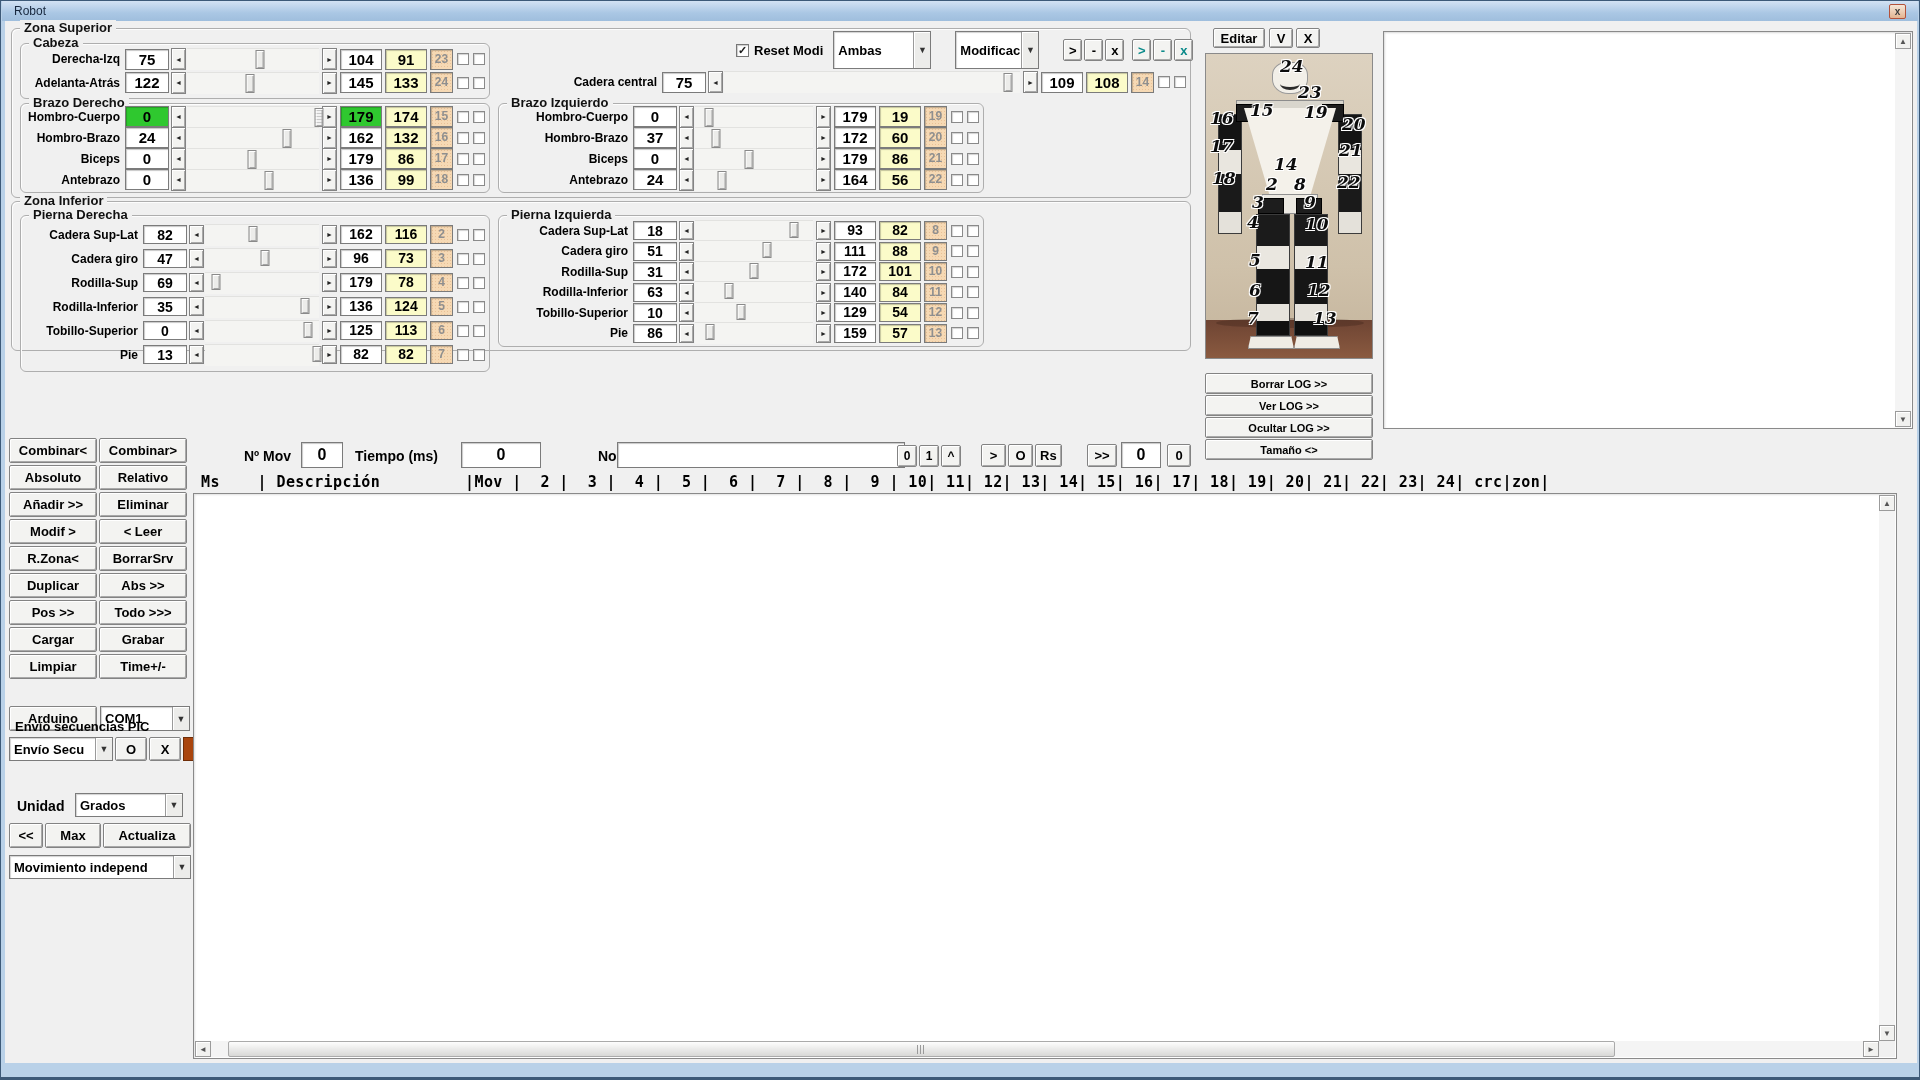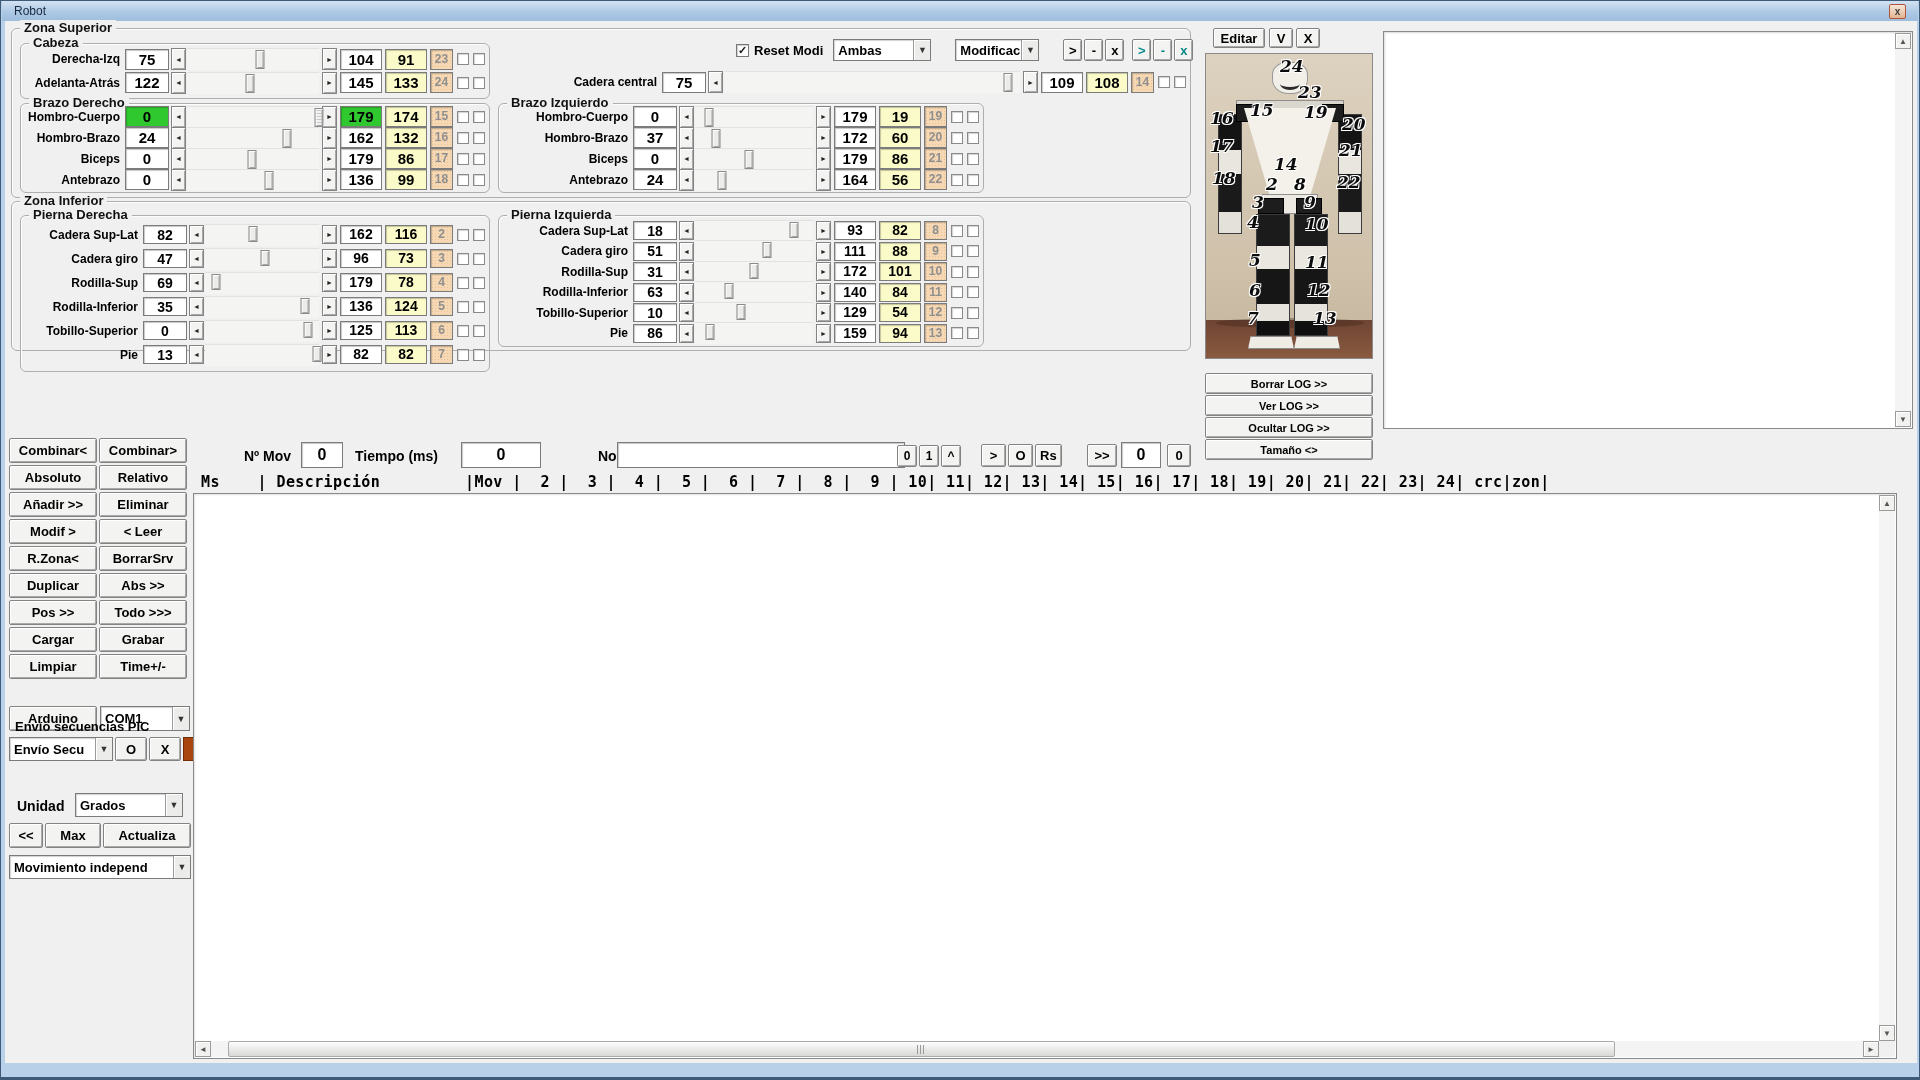--- a/index.html
+++ b/index.html
@@ -28,21 +28,21 @@
   .btn { display:inline-flex; align-items:center; justify-content:center;
          background:#f3f3f1; border:1px solid #838383; border-radius:2px;
          box-shadow:inset 1px 1px 0 #ffffff, inset -1px -1px 0 #a9a9a9;
          font-family:"Liberation Sans",sans-serif; font-weight:bold; font-size:13px;
          color:#000; cursor:pointer; white-space:nowrap; }
   .btn.teal { color:#0b8a8a; }
 
   
   .select { display:inline-flex; align-items:center; background:#fff;
             border:1px solid #7b7b7b; box-shadow:inset 1px 1px 1px rgba(0,0,0,.18);
-            height:22px; overflow:hidden; }
+            height:38px; overflow:hidden; }
   .sel-text { flex:1; font-size:13px; font-weight:bold; padding:0 4px; white-space:nowrap; overflow:hidden; }
   .sel-btn { width:17px; align-self:stretch; background:#ececea; border-left:1px solid #9a9a9a;
              box-shadow:inset 1px 1px 0 #fff; font-size:9px; color:#333;
              display:flex; align-items:center; justify-content:center; }
 
   
   .checkbox { display:inline-block; width:13px; height:13px; background:#fff;
               border:1px solid #777; box-shadow:inset 1px 1px 1px rgba(0,0,0,.2);
               font-size:11px; line-height:11px; font-weight:bold; text-align:center; color:#1a1a1a; }
 
@@ -549,21 +549,21 @@
             </div>
             <div class="servo-row">
               <span class="s-label" style="width: 130px;">Pie</span>
               <input class="s-val" value="86" style="">
               <span class="s-arrow">◄</span>
               <span class="s-track">
                 <span class="s-thumb" style="left: 13%;"></span>
               </span>
               <span class="s-arrow">►</span>
               <span class="s-box white">159</span>
-              <span class="s-box yellow">94</span>
+              <span class="s-box yellow">57</span>
               <span class="s-box peach">13</span>
               <span class="s-cb"></span>
               <span class="s-cb"></span>
             </div>
           </div>
       </div>
     </div>
 
     <button class="btn" style="position:absolute;left:1208px;top:7px;width:52px;height:20px;">Editar</button>
     <button class="btn" style="position:absolute;left:1264px;top:7px;width:24px;height:20px;">V</button>

